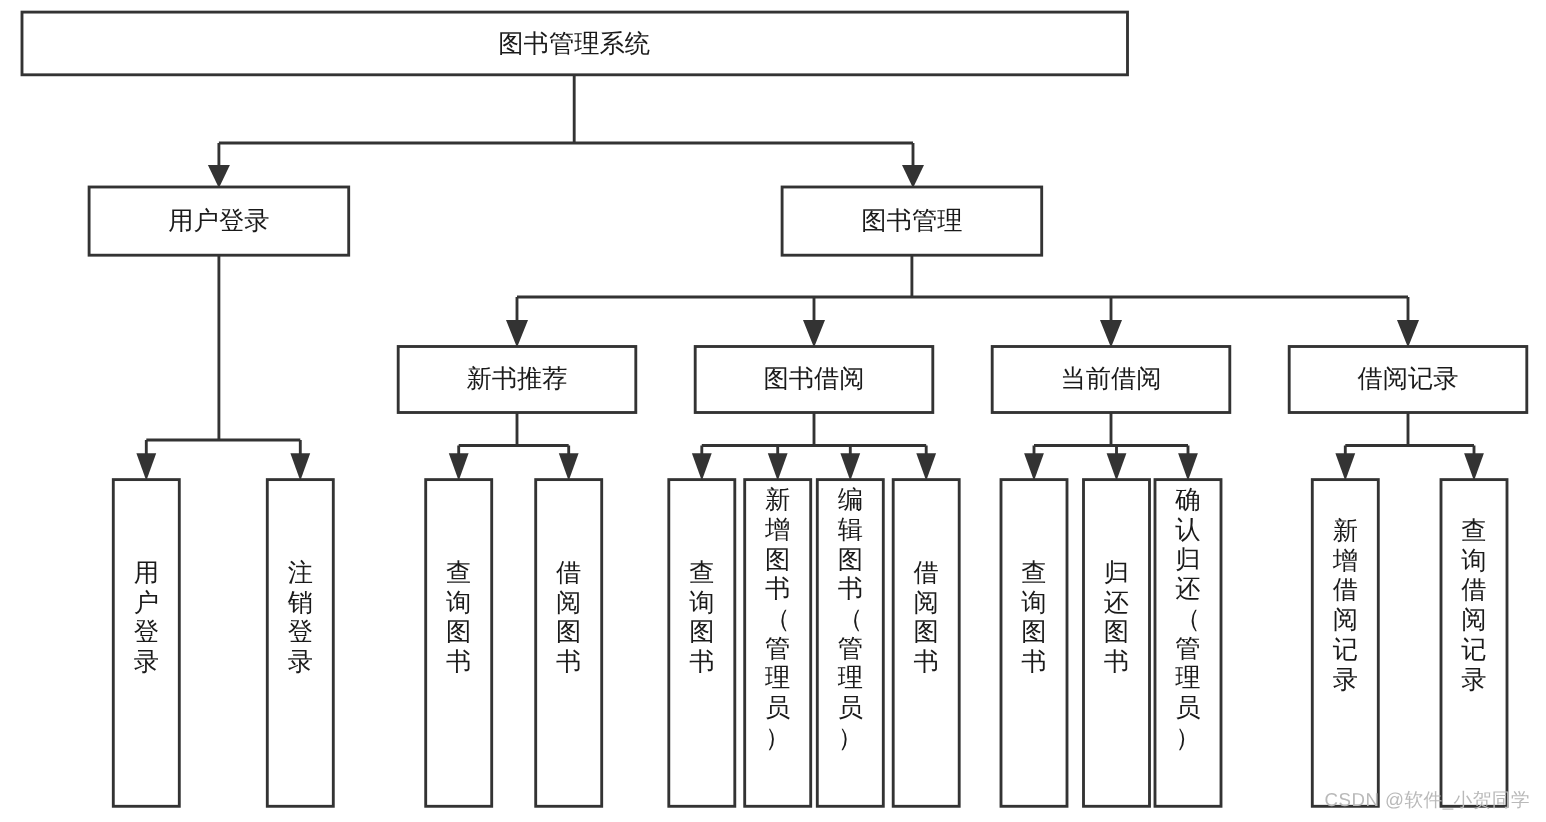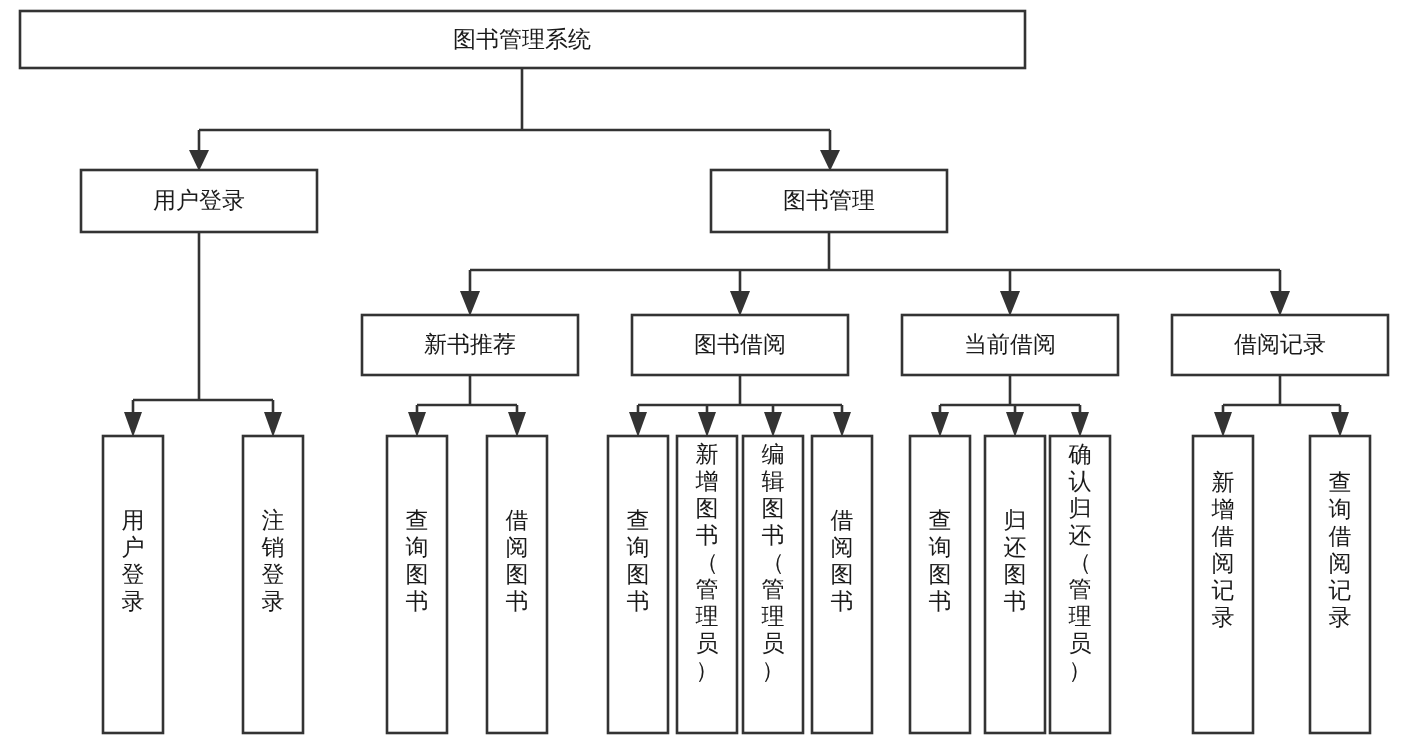--- a/index.html
+++ b/index.html
@@ -191,14 +191,15 @@
       <rect class="node-box" x="1193" y="436" width="60" height="297"></rect>
       <text class="node-label-vertical" x="1223" y="490"><tspan x="1223" dy="0">新</tspan><tspan x="1223" dy="27">增</tspan><tspan x="1223" dy="27">借</tspan><tspan x="1223" dy="27">阅</tspan><tspan x="1223" dy="27">记</tspan><tspan x="1223" dy="27">录</tspan></text>
     </g>
     <g>
       <rect class="node-box" x="1310" y="436" width="60" height="297"></rect>
       <text class="node-label-vertical" x="1340" y="490"><tspan x="1340" dy="0">查</tspan><tspan x="1340" dy="27">询</tspan><tspan x="1340" dy="27">借</tspan><tspan x="1340" dy="27">阅</tspan><tspan x="1340" dy="27">记</tspan><tspan x="1340" dy="27">录</tspan></text>
     </g>
 
   </svg>
 
+  <div class="watermark">CSDN @软件_小贺同学</div>
 
 </div>
 
 </body></html>

